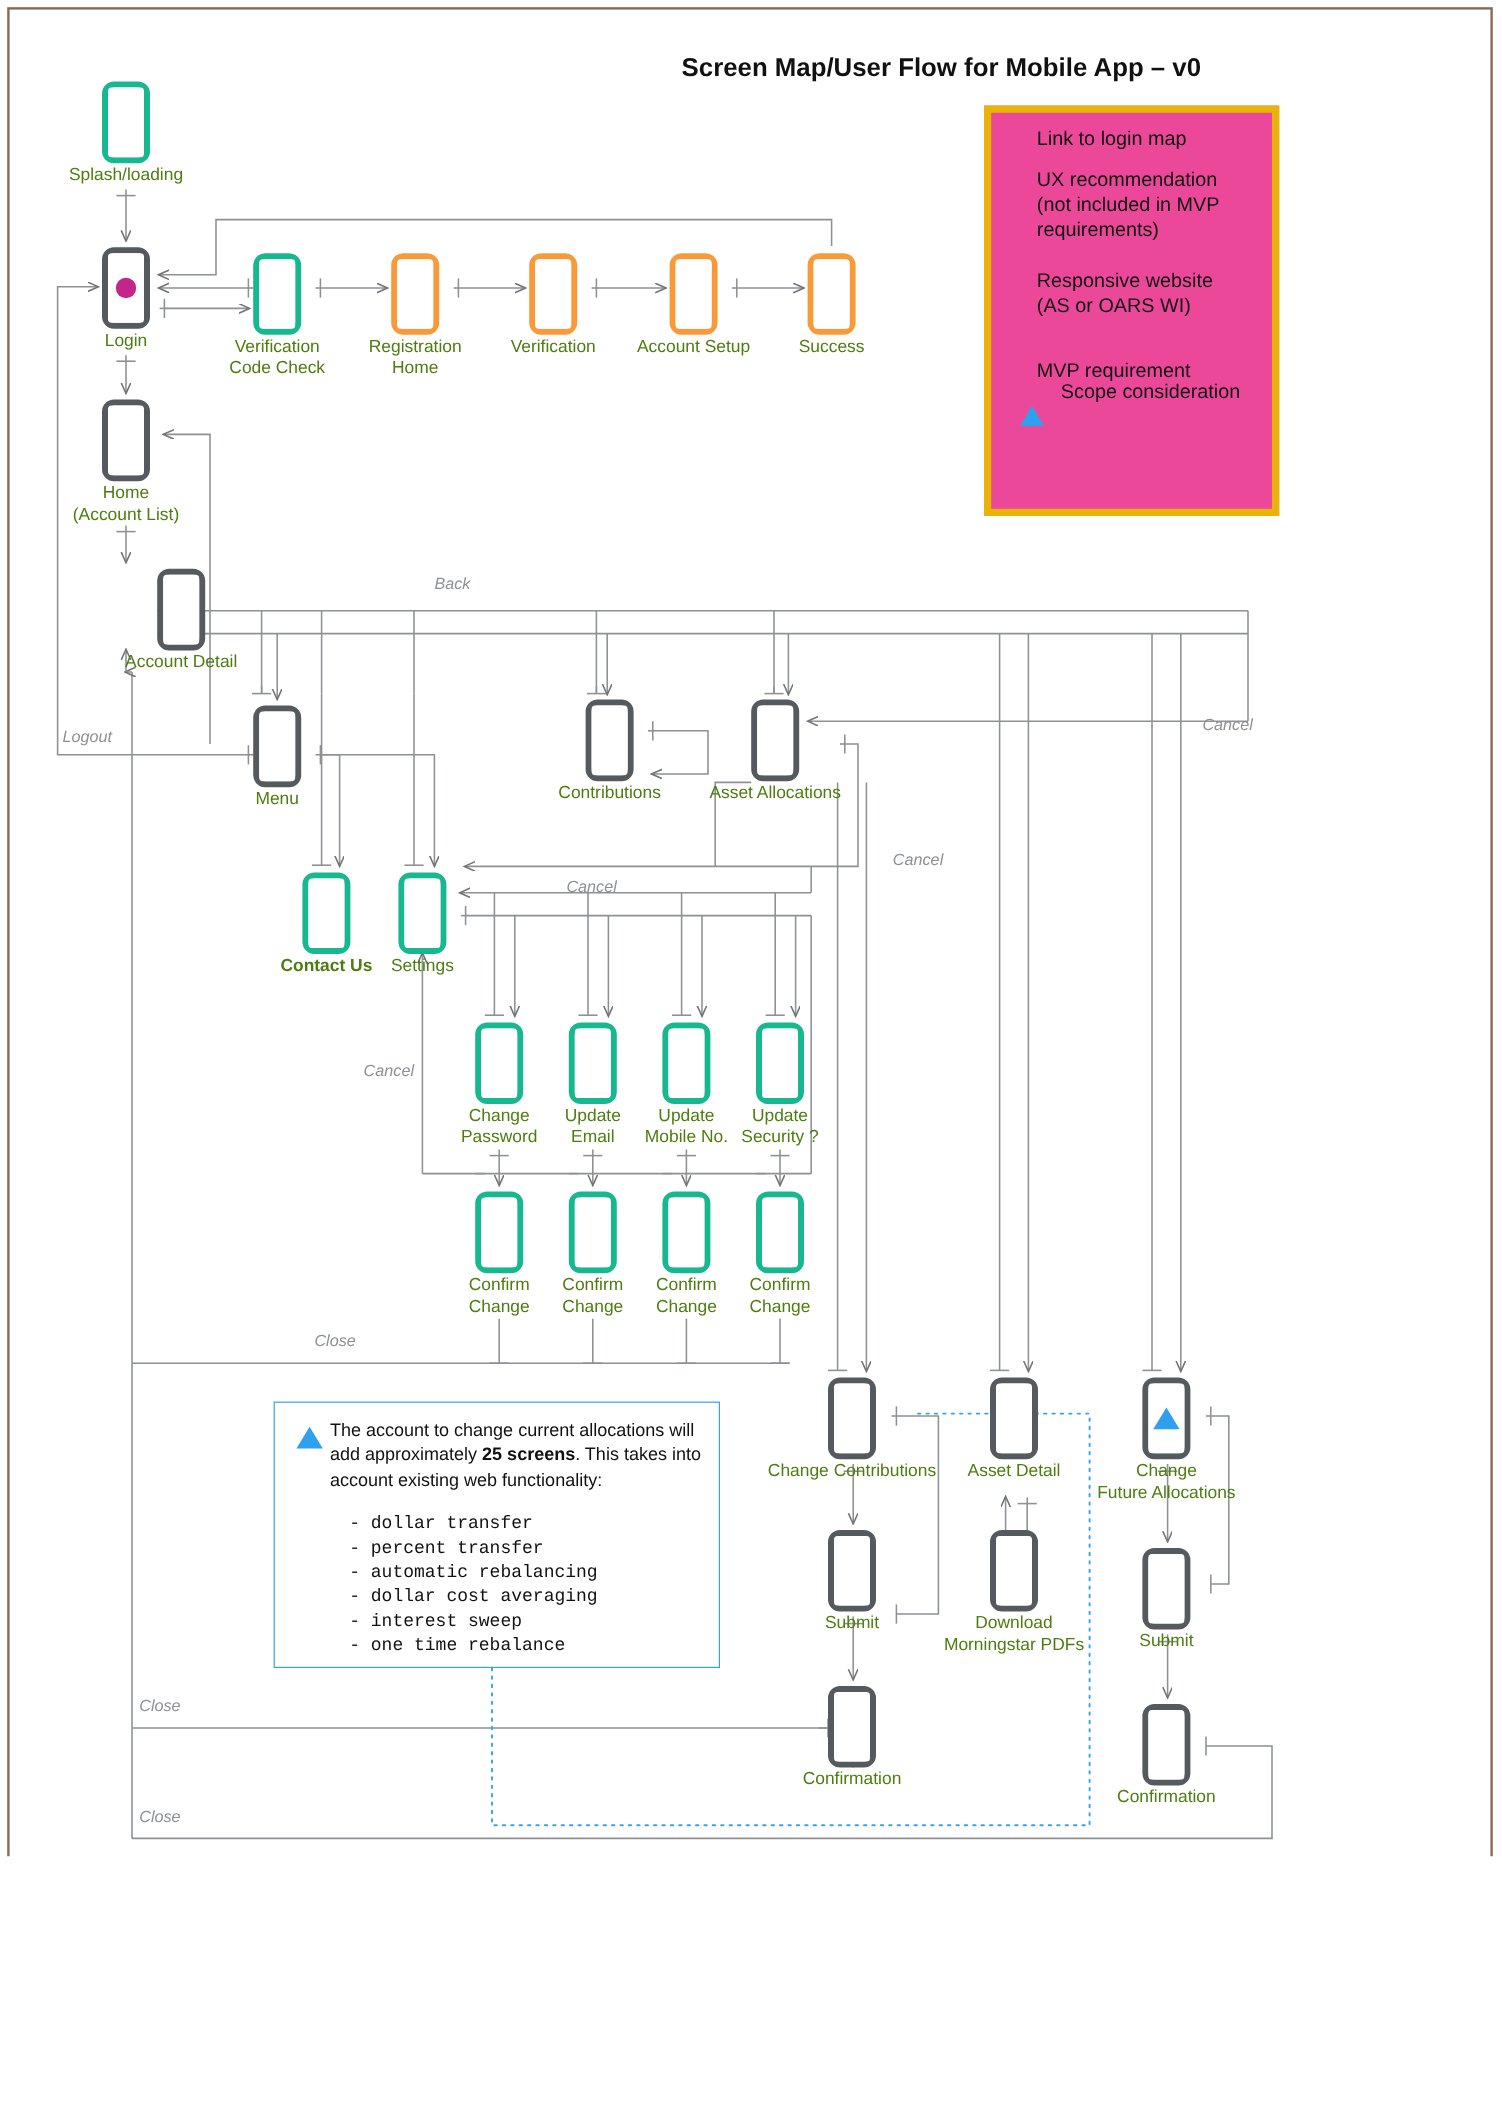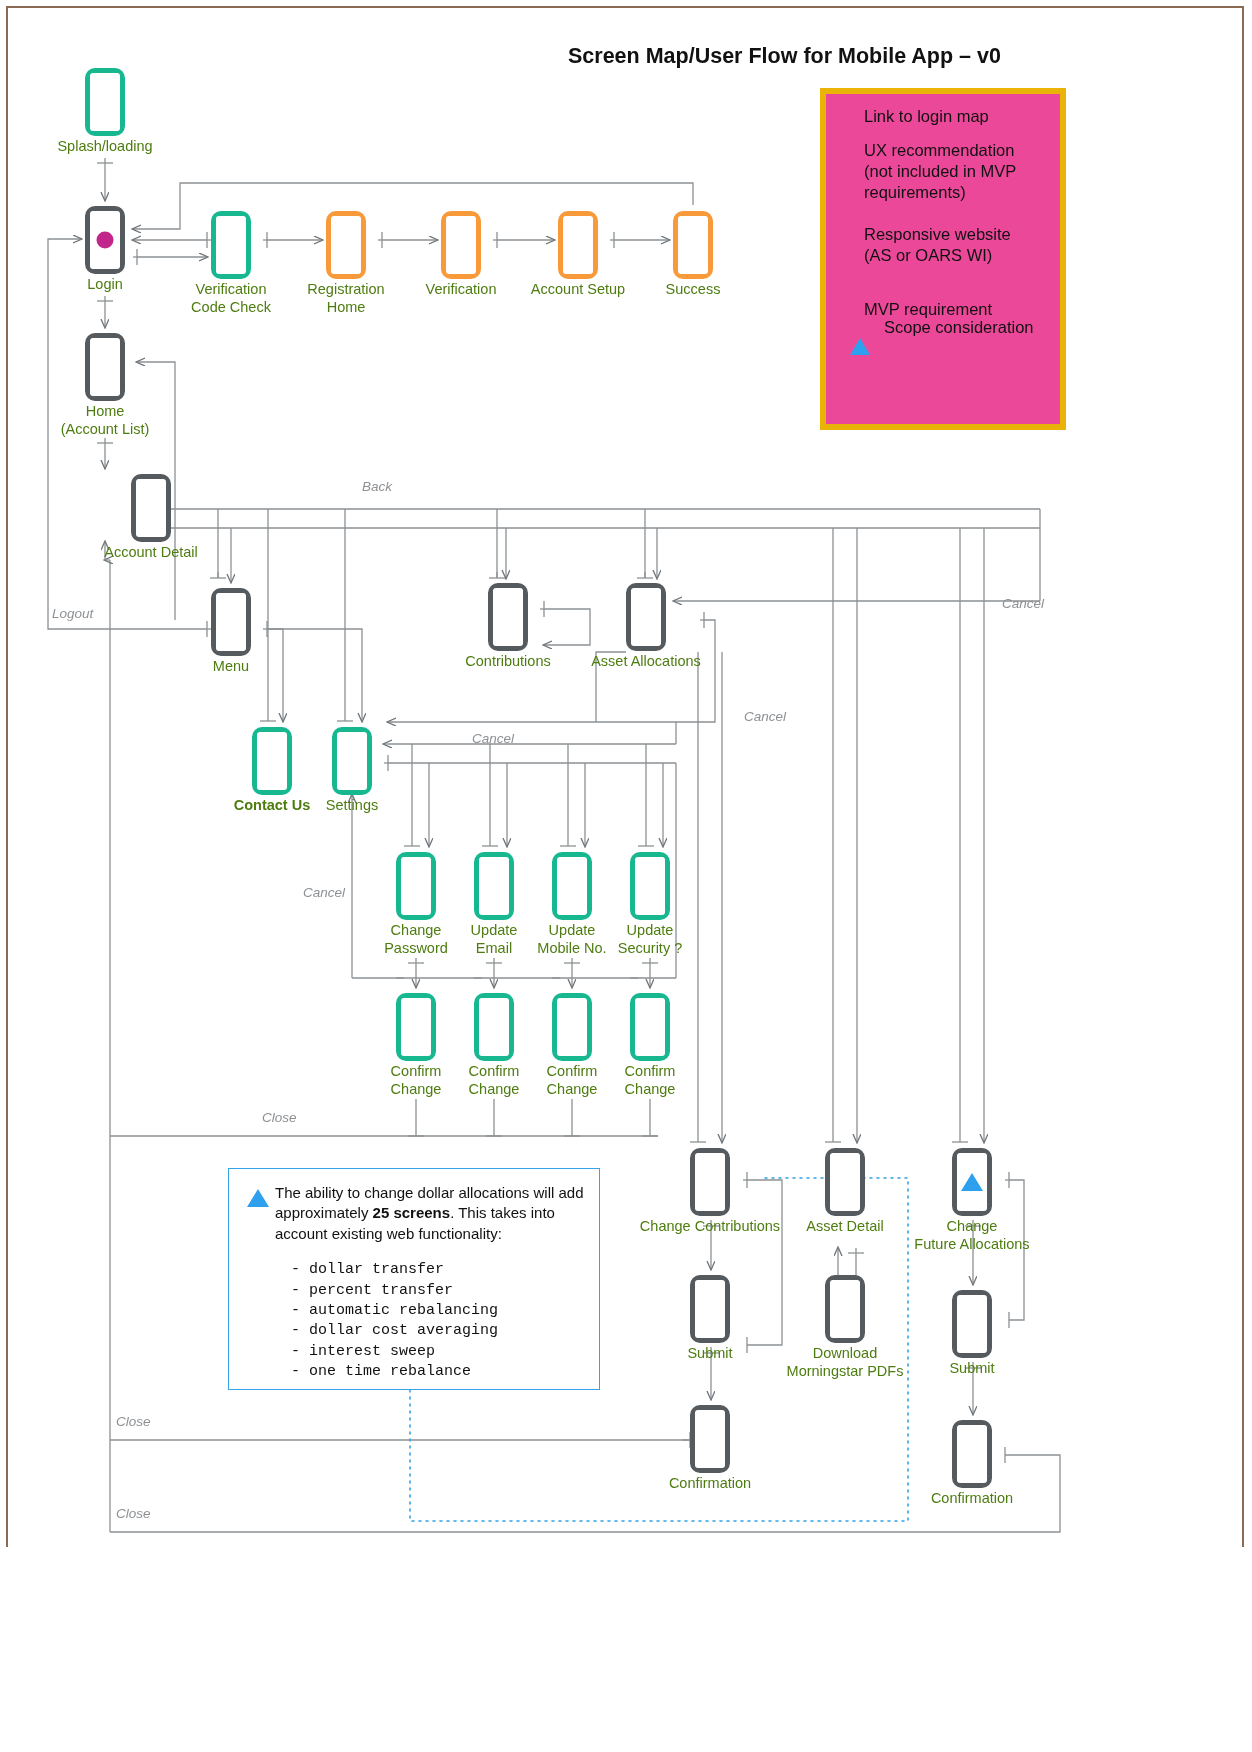--- a/index.html
+++ b/index.html
@@ -490,21 +490,21 @@
       <div class="edgelabel" style="left: 472px; top: 731px;">Cancel</div>
       <div class="edgelabel" style="left: 303px; top: 885px;">Cancel</div>
       <div class="edgelabel" style="left: 262px; top: 1110px;">Close</div>
       <div class="edgelabel" style="left: 116px; top: 1414px;">Close</div>
       <div class="edgelabel" style="left: 116px; top: 1506px;">Close</div>
     </div>
 
   <div id="note">
     <span class="ntri"></span>
     <div class="ntext">
-      <div><span>The ability to change dollar allocations will add approximately </span><b>25 screens</b><span>. This takes into account existing web functionality:</span></div>
+      <div><span>The account to change current allocations will add approximately </span><b>25 screens</b><span>. This takes into account existing web functionality:</span></div>
       <ul class="nlist" id="note-bullets">
           <li>- dollar transfer</li>
           <li>- percent transfer</li>
           <li>- automatic rebalancing</li>
           <li>- dollar cost averaging</li>
           <li>- interest sweep</li>
           <li>- one time rebalance</li>
         </ul>
     </div>
   </div>

